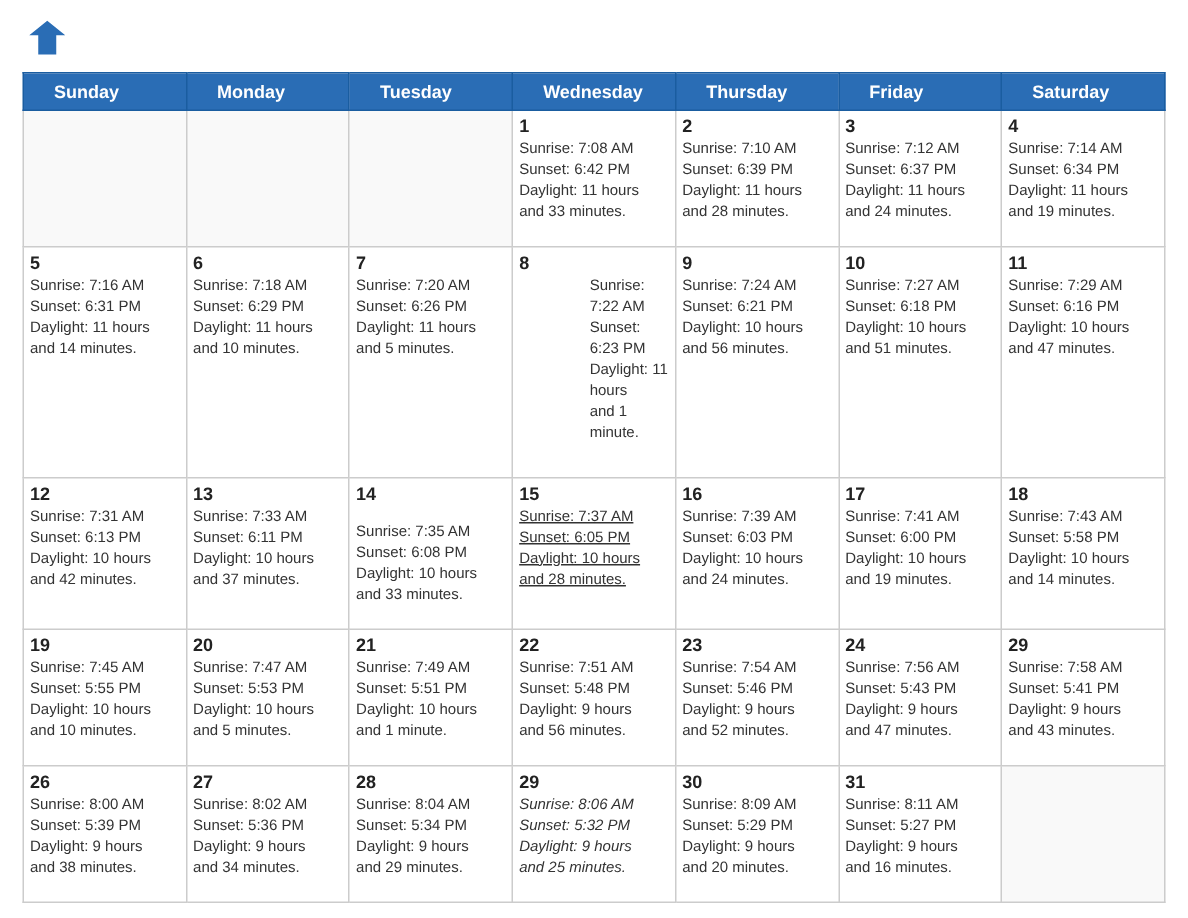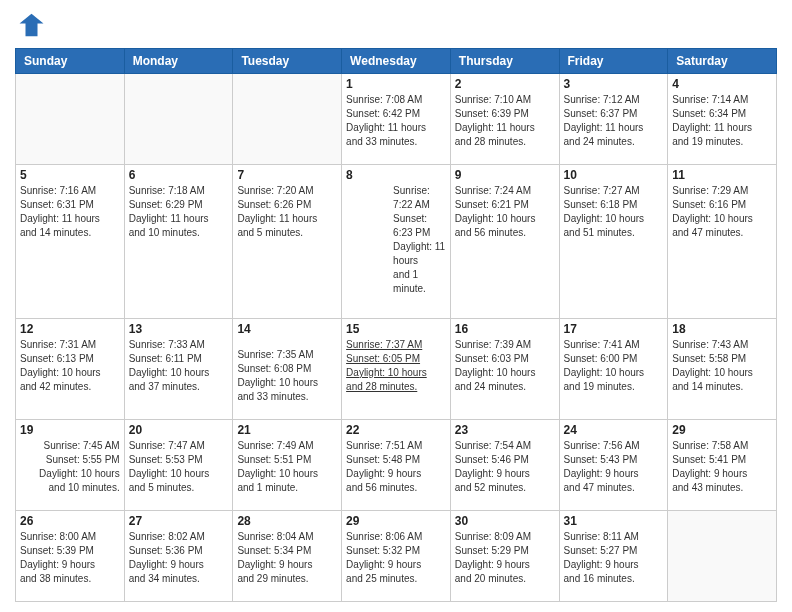--- a/index.html
+++ b/index.html
@@ -56,21 +56,21 @@
     .calendar {
       width: 100%;
       border-collapse: collapse;
       flex: 1;
     }
     .calendar th {
       background: #2a6db5;
       color: #fff;
       font-size: 12px;
       font-weight: bold;
-      padding: 5px 8px;
+      padding: 5px 20px;
       text-align: left;
       border: 1px solid #1a5da0;
     }
     .calendar td {
       border: 1px solid #ccc;
       vertical-align: top;
       padding: 3px 4px;
       font-size: 10px;
       color: #333;
       width: calc(100% / 7);
@@ -257,21 +257,21 @@
             <span class="day-number">18</span>
             <div class="day-info" style="white-space: pre-line;">Sunrise: 7:43 AM
 Sunset: 5:58 PM
 Daylight: 10 hours
 and 14 minutes.</div>
           </td>
         </tr>
         <tr>
           <td>
             <span class="day-number">19</span>
-            <div class="day-info" style="white-space: pre-line; text-align: right;">Sunrise: 7:45 AM
+            <div class="day-info" style="white-space: pre-line;">Sunrise: 7:45 AM
 Sunset: 5:55 PM
 Daylight: 10 hours
 and 10 minutes.</div>
           </td>
           <td>
             <span class="day-number">20</span>
             <div class="day-info" style="white-space: pre-line;">Sunrise: 7:47 AM
 Sunset: 5:53 PM
 Daylight: 10 hours
 and 5 minutes.</div>
@@ -329,21 +329,21 @@
           </td>
           <td>
             <span class="day-number">28</span>
             <div class="day-info" style="white-space: pre-line;">Sunrise: 8:04 AM
 Sunset: 5:34 PM
 Daylight: 9 hours
 and 29 minutes.</div>
           </td>
           <td>
             <span class="day-number">29</span>
-            <div class="day-info" style="white-space: pre-line;">Sunrise: 8:06 AM
+            <div class="day-info" style="white-space: pre-line; font-style: italic;">Sunrise: 8:06 AM
 Sunset: 5:32 PM
 Daylight: 9 hours
 and 25 minutes.</div>
           </td>
           <td>
             <span class="day-number">30</span>
             <div class="day-info" style="white-space: pre-line;">Sunrise: 8:09 AM
 Sunset: 5:29 PM
 Daylight: 9 hours
 and 20 minutes.</div>

